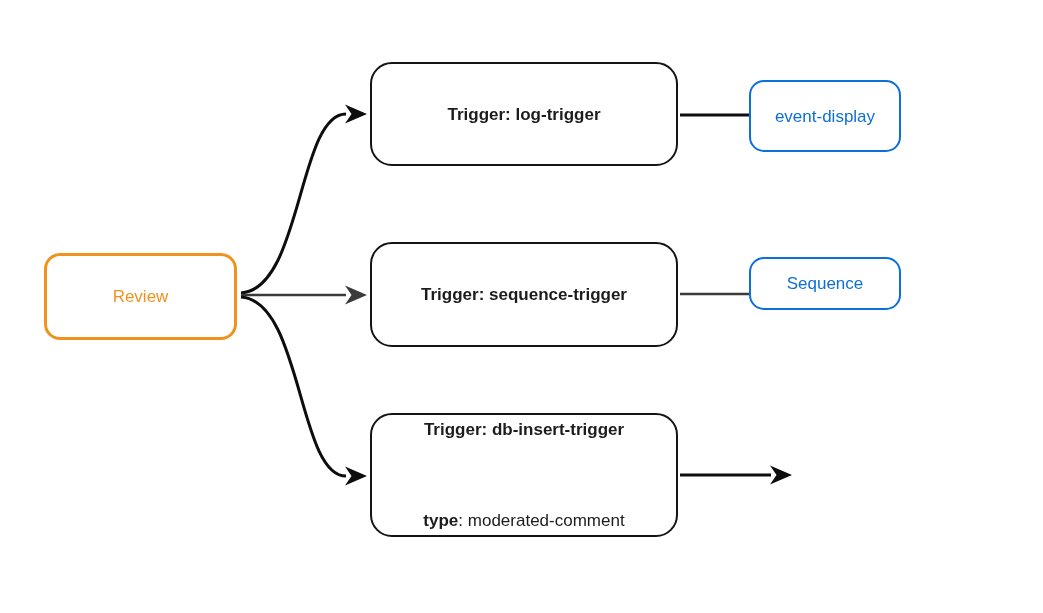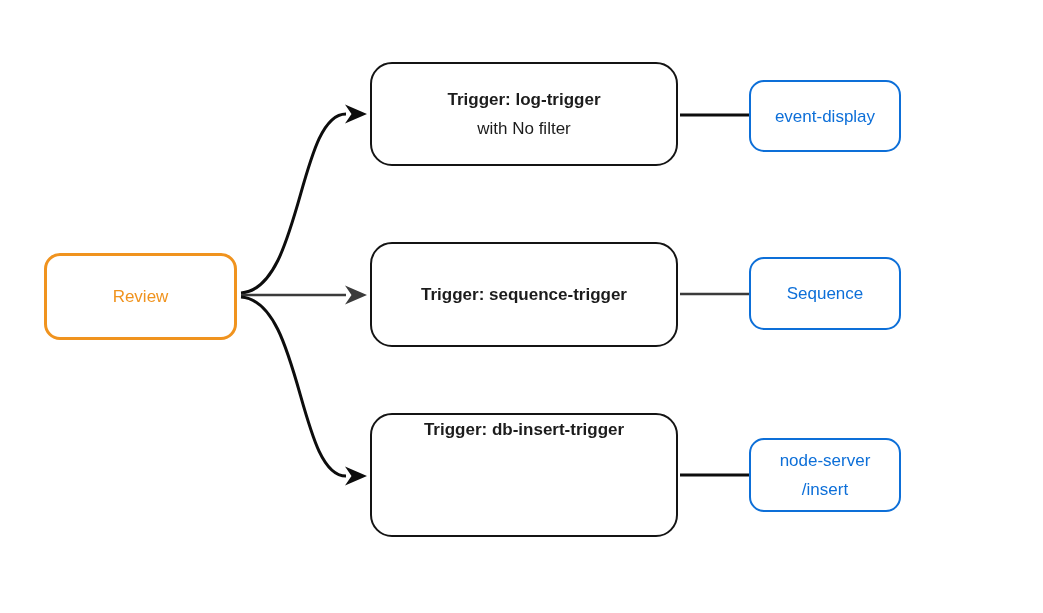--- a/index.html
+++ b/index.html
@@ -58,21 +58,21 @@
   #trigger-2 { top: 242px; height: 105px; }
   #trigger-3 { top: 413px; height: 124px; justify-content: space-between; }
   .sink {
     left: 749px;
     width: 152px;
     border: 2.6px solid var(--blue);
     border-radius: 15px;
     color: var(--blue);
   }
   #sink-1 { top: 80px;  height: 72px; }
-  #sink-2 { top: 257px; height: 73px; }
+  #sink-2 { top: 257px; height: 53px; }
   #sink-3 { top: 438px; height: 74px; }
 </style>
 </head>
 <body>
 
 <div id="canvas">
 
   <svg id="edges" viewBox="0 0 1043 613" xmlns="http://www.w3.org/2000/svg">
     <defs>
       <marker id="ah-black" markerUnits="userSpaceOnUse" markerWidth="26" markerHeight="22" refX="2" refY="10" orient="auto">
@@ -91,37 +91,33 @@
     <path class="edge-gray" d="M 680 294 L 771 294" marker-end="url(#ah-gray)"></path>
     <path class="edge-black" d="M 680 475 L 771 475" marker-end="url(#ah-black)"></path>
   </svg>
 
   <div class="node broker" id="broker">
     <div>Review</div>
   </div>
 
   <div class="node trigger" id="trigger-1">
     <div class="b">Trigger: log-trigger</div>
-    <div>with No filter</div>
   </div>
 
   <div class="node trigger" id="trigger-2">
     <div class="b">Trigger: sequence-trigger</div>
   </div>
 
   <div class="node trigger" id="trigger-3">
     <div class="b">Trigger: db-insert-trigger</div>
+    <div><span class="b">type</span><span>: moderated-comment</span></div>
   </div>
 
   <div class="node sink" id="sink-1">
     <div>event-display</div>
   </div>
 
   <div class="node sink" id="sink-2">
     <div>Sequence</div>
   </div>
 
-  <div class="node sink" id="sink-3">
-    <div>node-server</div>
-    <div>/insert</div>
-  </div>
 
 </div>
 
 </body></html>

